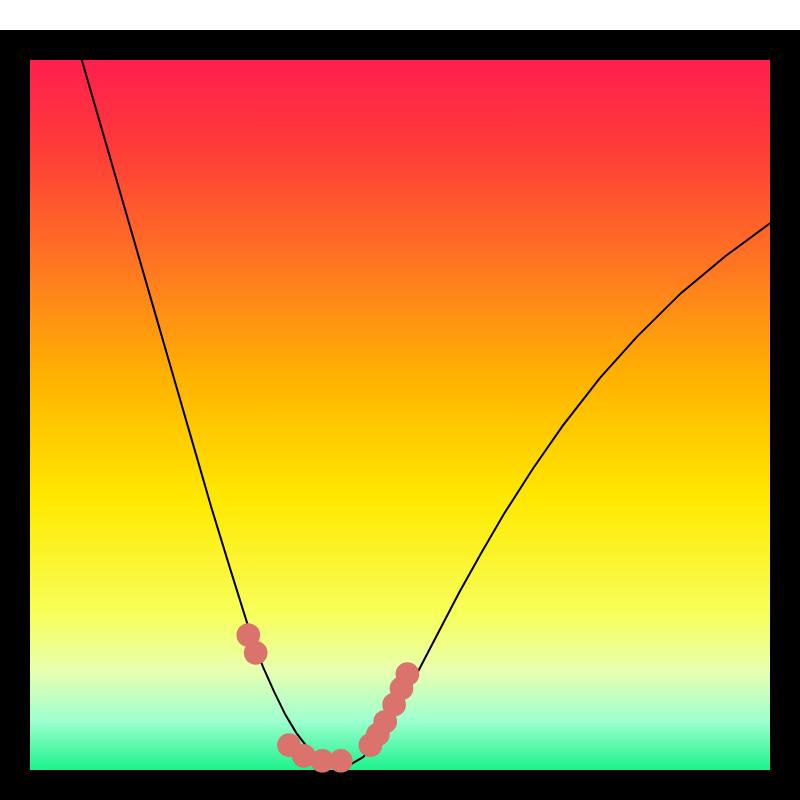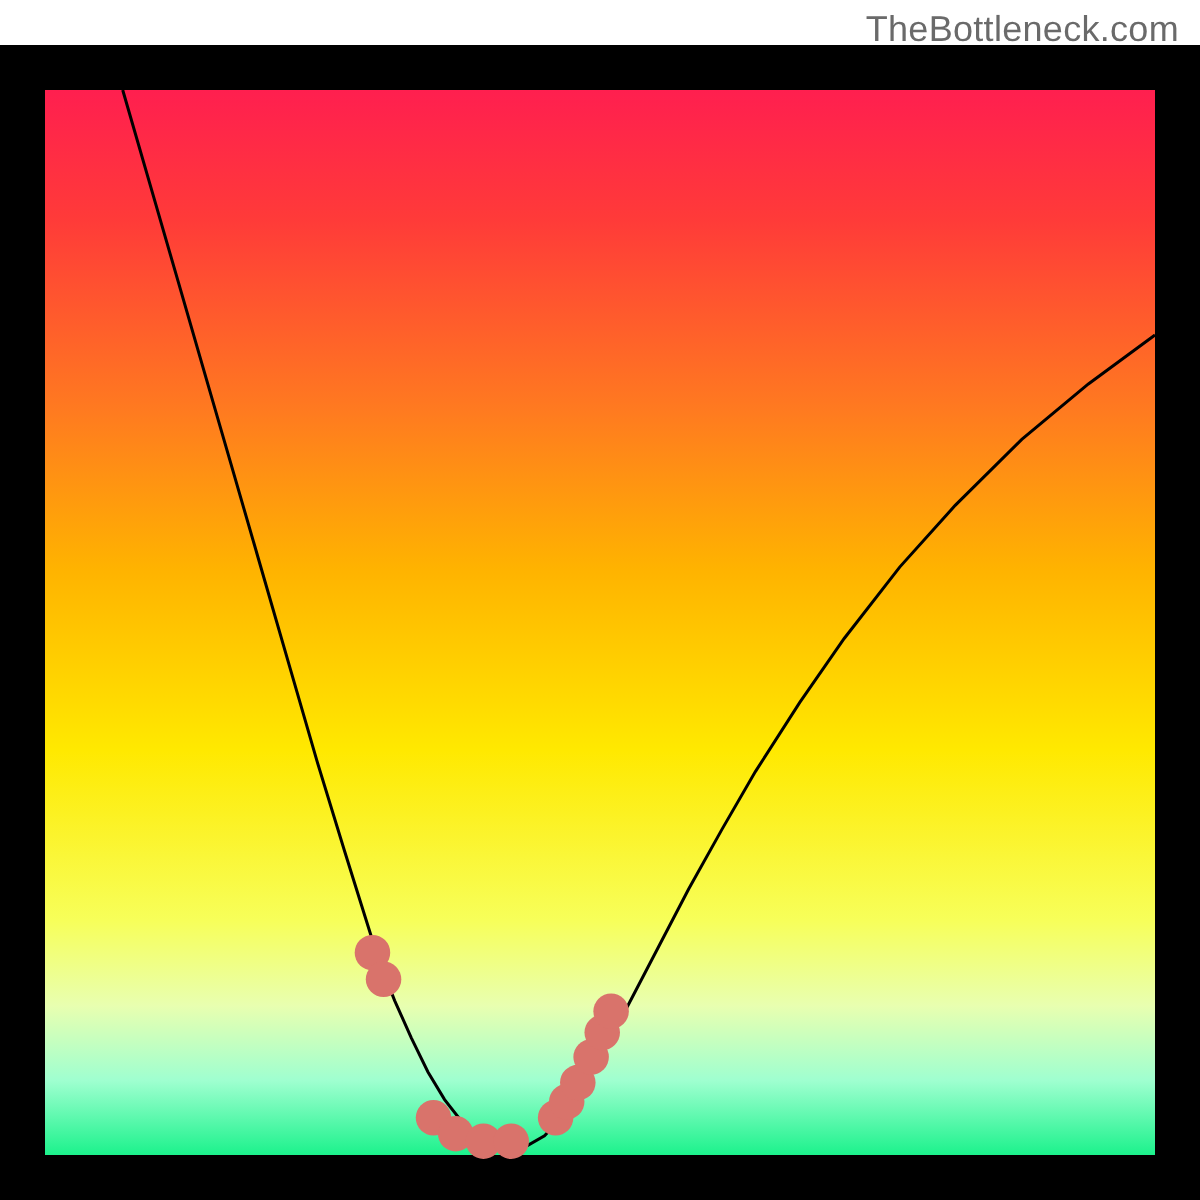--- a/index.html
+++ b/index.html
@@ -31,21 +31,20 @@
     top: 0;
     left: 0;
     width: 800px;
     height: 800px;
   }
 </style>
 </head>
 <body>
 
 <div class="chart-container">
-  <div class="watermark">TheBottleneck.com</div>
   <svg class="plot" viewBox="0 0 800 800">
     <defs>
       <linearGradient id="bg-grad" x1="0" y1="0" x2="0" y2="1">
           <stop offset="0%" stop-color="#ff1f4f"></stop>
           <stop offset="12%" stop-color="#ff3a39"></stop>
           <stop offset="30%" stop-color="#ff7a20"></stop>
           <stop offset="45%" stop-color="#ffb300"></stop>
           <stop offset="62%" stop-color="#ffe900"></stop>
           <stop offset="78%" stop-color="#f7ff5a"></stop>
           <stop offset="86%" stop-color="#e8ffb0"></stop>

